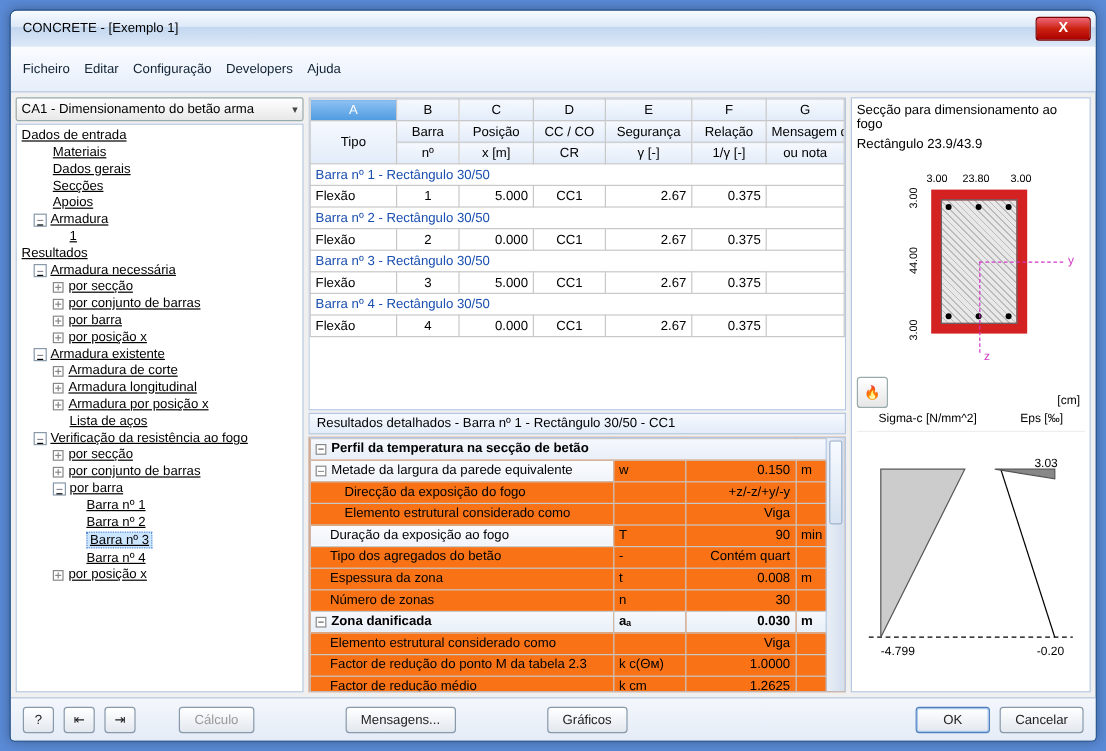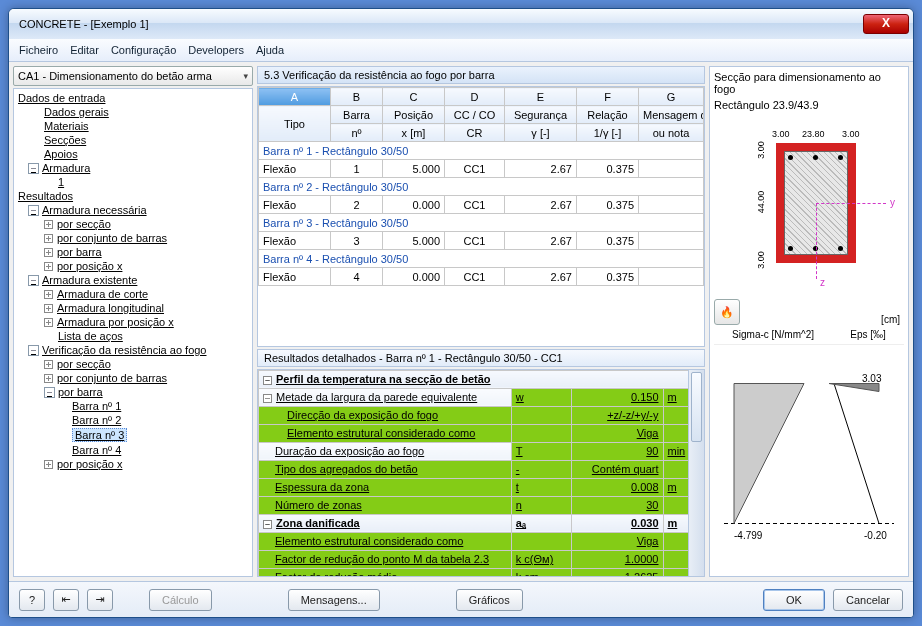--- a/index.html
+++ b/index.html
@@ -1,21 +1,21 @@
 <!DOCTYPE html>
 <html><head>
 <meta charset="utf-8">
 <style>
   * { box-sizing: border-box; }
   body { margin:0; font-family: "Segoe UI", Tahoma, sans-serif; font-size:11px; background:#5a8ad6; padding:8px; }
   .window { width:906px; height:610px; background:#f0f0f0; border:1px solid #1e4f8a; border-radius:6px 6px 4px 4px; overflow:hidden; box-shadow:0 0 10px rgba(0,0,0,.3); display:flex; flex-direction:column; }
   .titlebar { height:30px; background:linear-gradient(#f7fbff,#dce8f7 45%,#c3d7ef 46%,#dde9f8); display:flex; align-items:center; padding:0 4px 0 10px; color:#000; }
   .titlebar .title { flex:1; }
   .closebtn { width:46px; height:20px; background:linear-gradient(#e67,#c21 50%,#a00); border:1px solid #7a0000; border-radius:3px; color:#fff; text-align:center; line-height:17px; font-weight:bold; font-size:12px; }
-  .menubar { height:23px; background:linear-gradient(#fafcff,#e6eefb); border-bottom:1px solid #b5c7e0; display:flex; align-items:center; gap:12px; padding:0 10px; color:#123; }
+  .menubar { height:38px; background:linear-gradient(#fafcff,#e6eefb); border-bottom:1px solid #b5c7e0; display:flex; align-items:center; gap:12px; padding:0 10px; color:#123; }
   .content { flex:1; display:flex; padding:4px; gap:4px; overflow:hidden; }
   .left { width:240px; display:flex; flex-direction:column; }
   .combo { height:20px; border:1px solid #9aa; background:linear-gradient(#fff,#e8e8e8); border-radius:2px; display:flex; align-items:center; padding:0 16px 0 4px; position:relative; margin-bottom:2px; }
   .combo::after { content:"▾"; position:absolute; right:4px; color:#444; font-size:9px; }
   .tree { flex:1; border:1px solid #b5c7e0; background:#fff; overflow:auto; padding:2px 0;text-decoration:underline; }
   .tree .node { padding:1px 0 1px 4px; white-space:nowrap; color:#000; cursor:default; display:flex; align-items:center; }
   .tree .node .tgl { display:inline-block; width:11px; height:11px; border:1px solid #8899aa; text-align:center; line-height:9px; font-size:9px; margin-right:3px; color:#445; background:#fff; }
   .tree .sel { background:#cde6ff; color:#000; border:1px dotted #5a8ad6; padding:0 2px; }
   .tree .icon-box { display:inline-block; width:9px; height:9px; border:1px solid #888; margin-right:4px; position:relative; }
   .tree .icon-box::before, .tree .icon-box::after { content:""; position:absolute; background:#888; }
@@ -28,21 +28,21 @@
   table { border-collapse:collapse; width:100%; table-layout:fixed; }
   th,td { border:1px solid #c8c8c8; padding:1px 4px; height:18px; overflow:hidden; white-space:nowrap; text-overflow:clip; }
   th { background:linear-gradient(#f6f9fe,#e2ecf9); font-weight:normal; }
   th.colA { background:linear-gradient(#8ec1f3,#4f9be0); color:#fff; }
   .grouprow td { color:#1a4fb0; background:#fff; }
   td.r { text-align:right; }
   td.c { text-align:center; }
   .grid tbody tr.empty td { height:60px; background:#fff; border:0; }
 
   .detailhdr { background:linear-gradient(#f6f9fe,#e2ecf9); border:1px solid #b5c7e0; padding:2px 6px; display:flex; }
-  .details { flex:1; border:1px solid #b5c7e0; background:#84cc16; overflow:hidden; position:relative;text-decoration:underline; }
+  .details { flex:1; border:1px solid #b5c7e0; background:#f97316; overflow:hidden; position:relative; }
   .details table td { font-size:11px; }
   .details .lbl { padding-left:4px; }
   .details .grp td { background:linear-gradient(#f6f9fe,#e9eff8); font-weight:bold; }
   .details .sub td:first-child { background:linear-gradient(#fafcff,#f0f4fa);margin-top:16px; }
   .details .tgl2 { display:inline-block; width:9px; height:9px; border:1px solid #888; text-align:center; line-height:7px; font-size:9px; margin-right:4px; color:#555; background:#fff; }
   .details .scroll { position:absolute; right:0; top:0; bottom:0; width:16px; background:linear-gradient(90deg,#e8eef6,#d4dfee); border-left:1px solid #b5c7e0; }
   .details .thumb { position:absolute; left:2px; right:2px; top:2px; height:70px; background:linear-gradient(#f8fbff,#d7e3f2); border:1px solid #9fb3cc; border-radius:2px; }
 
   .right { width:200px; display:flex; flex-direction:column; border:1px solid #b5c7e0; background:#fff; padding:4px; gap:4px; }
   .right .label { font-size:11px; }
@@ -85,24 +85,24 @@
 
     <div class="left">
       <div class="combo">
         <span>CA1 - Dimensionamento do betão arma</span>
       </div>
       <div class="tree">
         <div class="node" style="padding-left:4px">
             <span>Dados de entrada</span>
           </div>
         <div class="node" style="padding-left:30px">
+            <span>Materiais</span>
+          </div>
+        <div class="node" style="padding-left:30px">
             <span>Dados gerais</span>
-          </div>
-        <div class="node" style="padding-left:30px">
-            <span>Materiais</span>
           </div>
         <div class="node" style="padding-left:30px">
             <span>Secções</span>
           </div>
         <div class="node" style="padding-left:30px">
             <span>Apoios</span>
           </div>
         <div class="node" style="padding-left:14px">
             <span class="tgl">–</span>
             <span>Armadura</span>
@@ -181,21 +181,20 @@
             <span>Barra nº 4</span>
           </div>
         <div class="node" style="padding-left:30px">
             <span class="icon-box"></span>
             <span>por posição x</span>
           </div>
       </div>
     </div>
 
     <div class="main">
-      <div class="panetitle">5.3 Verificação da resistência ao fogo por barra</div>
       <div class="grid">
         <table>
           <colgroup>
               <col style="width:72px">
               <col style="width:52px">
               <col style="width:62px">
               <col style="width:60px">
               <col style="width:72px">
               <col style="width:62px">
               <col>

